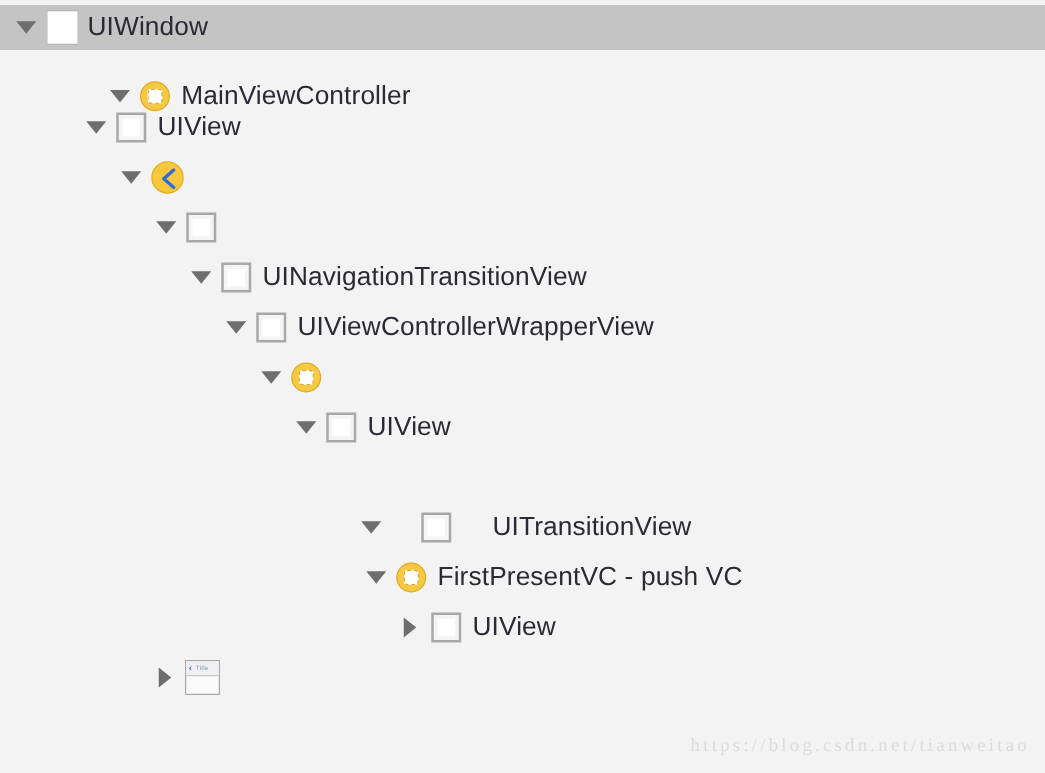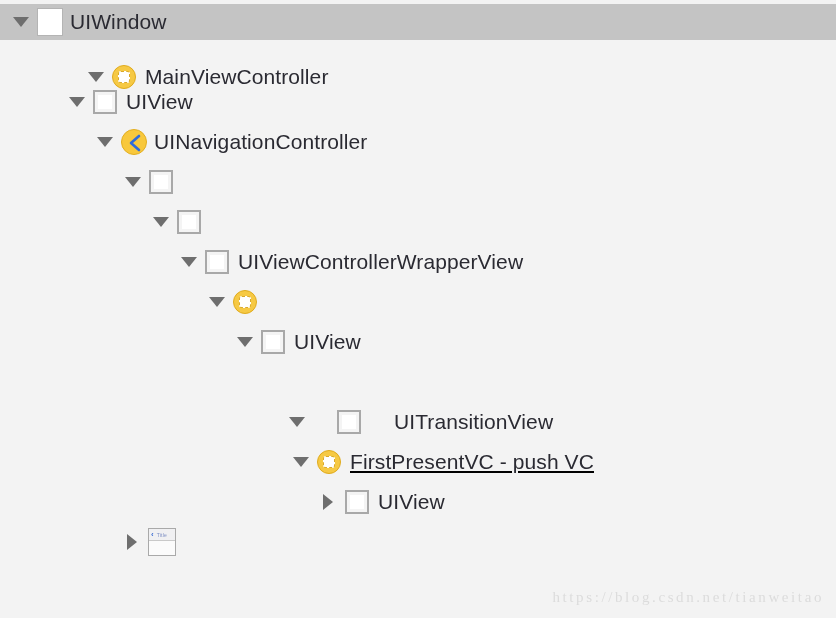--- a/index.html
+++ b/index.html
@@ -223,35 +223,35 @@
     <div class="row" style="top: 124px;">
       <span style="flex: 0 0 94px;"></span>
       <span class="twisty open"></span>
       <span class="icon">
         <span class="ic-navc">
           <svg width="16" height="18" viewBox="0 0 16 18">
             <polyline points="12,2 4,9 12,16" fill="none" stroke="#2f6bdc" stroke-width="2.6" stroke-linecap="round" stroke-linejoin="round"></polyline>
           </svg>
         </span>
       </span>
-      <span class="label">UINavigationController</span>
     </div>
     <div class="row" style="top: 164px;">
       <span style="flex: 0 0 122px;"></span>
       <span class="twisty open"></span>
       <span class="icon">
         <span class="ic-view"></span>
       </span>
     </div>
     <div class="row" style="top: 204px;">
       <span style="flex: 0 0 150px;"></span>
       <span class="twisty open"></span>
       <span class="icon">
         <span class="ic-view"></span>
       </span>
+      <span class="label">UINavigationTransitionView</span>
     </div>
     <div class="row" style="top: 244px;">
       <span style="flex: 0 0 178px;"></span>
       <span class="twisty open"></span>
       <span class="icon">
         <span class="ic-view"></span>
       </span>
       <span class="label">UIViewControllerWrapperView</span>
     </div>
     <div class="row" style="top: 284px;">
@@ -270,21 +270,21 @@
       <span class="label">UIView</span>
     </div>
     <div class="row" style="top: 404px; gap: 24px;">
       <span style="flex: 0 0 262px;"></span>
       <span class="twisty open"></span>
       <span class="icon">
         <span class="ic-view"></span>
       </span>
       <span class="label">UITransitionView</span>
     </div>
-    <div class="row" style="top: 444px; text-decoration: underline;">
+    <div class="row" style="top: 444px;">
       <span style="flex: 0 0 290px;"></span>
       <span class="twisty open"></span>
       <span class="icon">
         <span class="ic-vc"></span>
       </span>
       <span class="label">FirstPresentVC - push VC</span>
     </div>
     <div class="row" style="top: 484px;">
       <span style="flex: 0 0 318px;"></span>
       <span class="twisty closed"></span>

